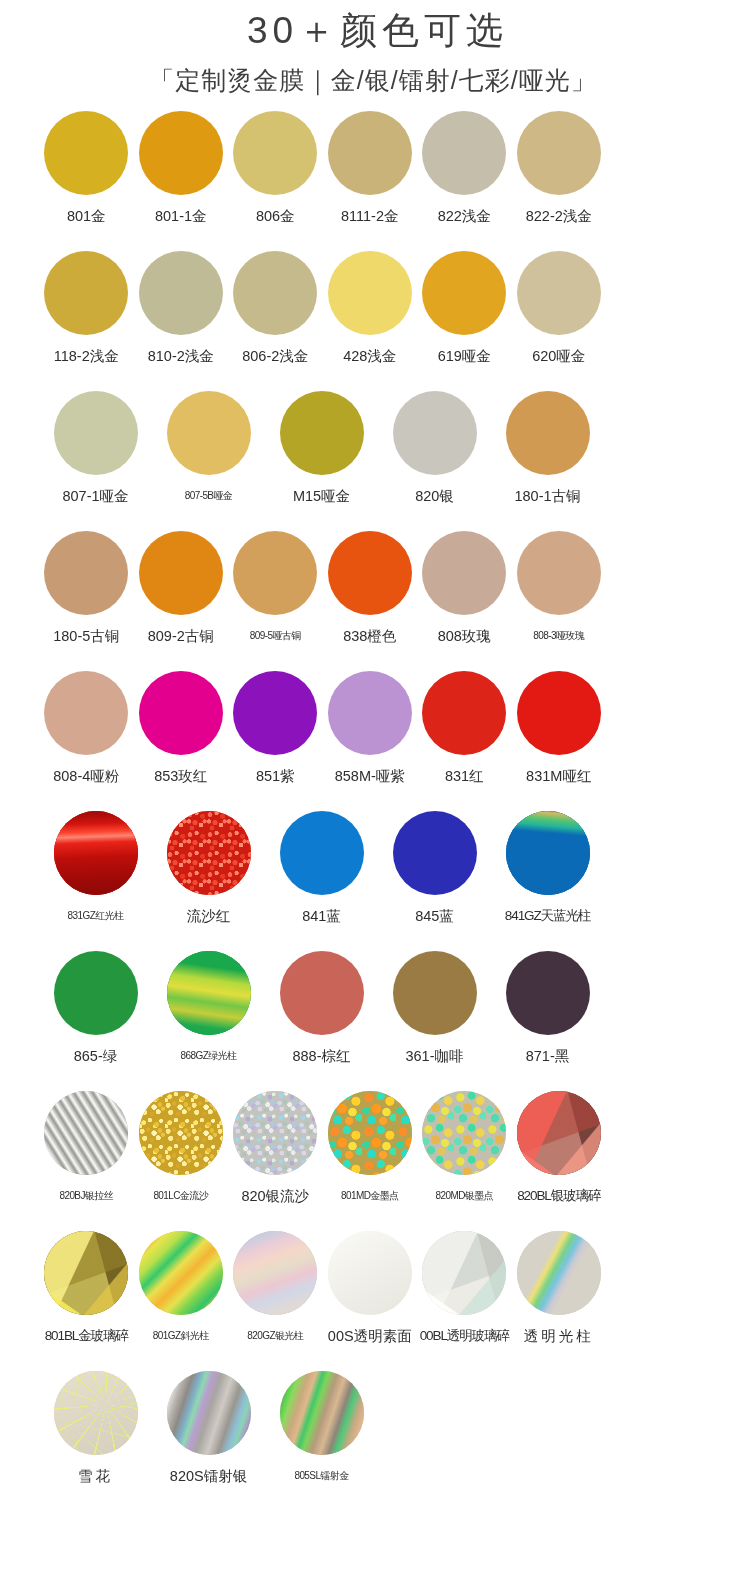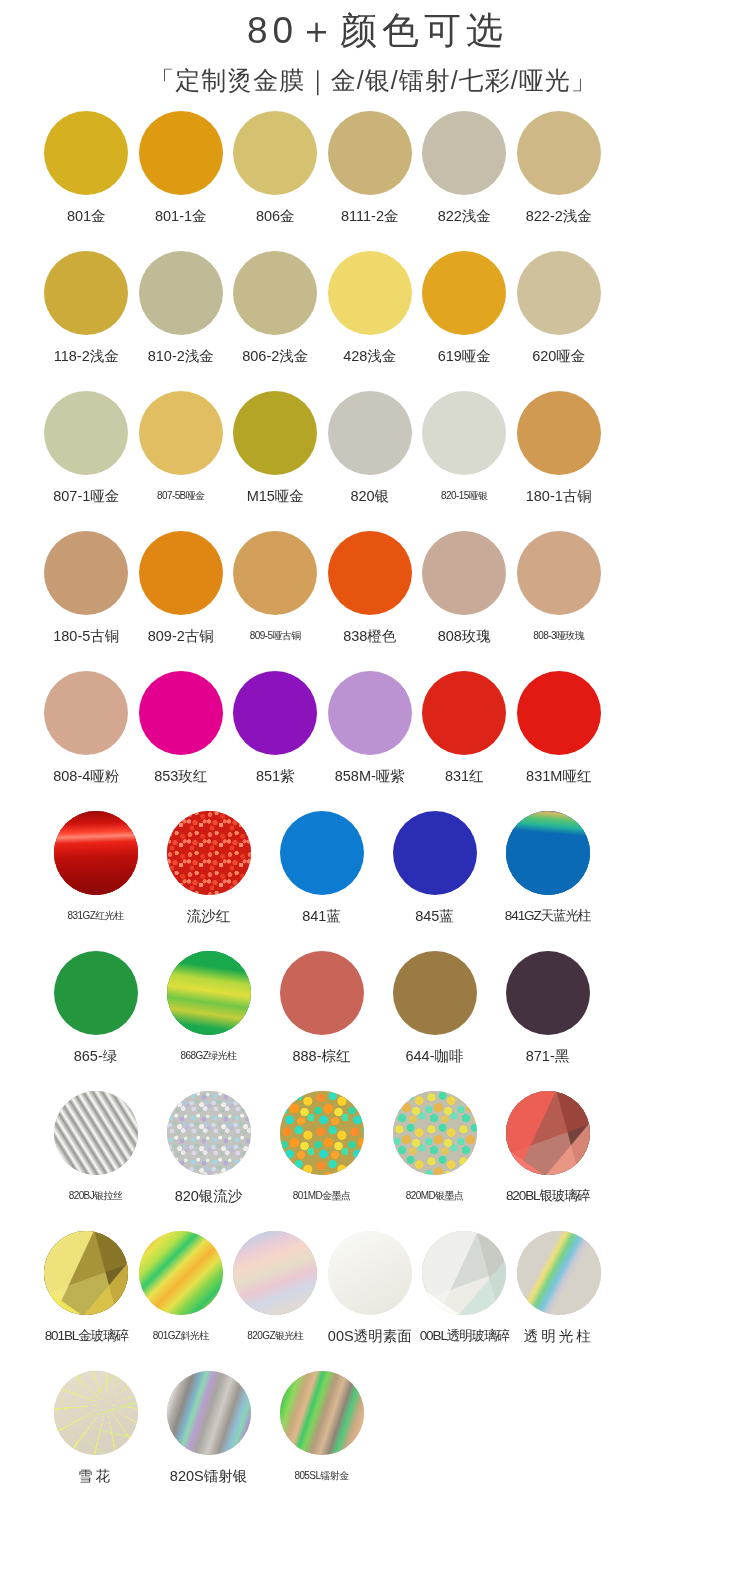--- a/index.html
+++ b/index.html
@@ -307,21 +307,21 @@
         rgba(235,35,24,1) 38%, rgba(190,14,10,1) 55%,
         rgba(160,10,8,1) 78%, rgba(140,8,6,1) 100%);
   }
 </style>
 </head>
 <body>
 
 <div id="page-root">
 
   <div id="header">
-    <h1 id="main-title">80＋颜色可选</h1>
+    <h1 id="main-title">30＋颜色可选</h1>
     <div id="sub-title">「定制烫金膜｜金/银/镭射/七彩/哑光」</div>
   </div>
 
   <div id="swatch-grid">
       <div class="swatch-row">
         <div class="swatch-cell">
           <div class="swatch-disc" style="background: rgb(213, 176, 33);"></div>
           <div class="swatch-label">801金</div>
         </div>
         <div class="swatch-cell">
@@ -382,24 +382,20 @@
         </div>
         <div class="swatch-cell">
           <div class="swatch-disc" style="background: rgb(181, 165, 39);"></div>
           <div class="swatch-label">M15哑金</div>
         </div>
         <div class="swatch-cell">
           <div class="swatch-disc" style="background: rgb(200, 198, 189);"></div>
           <div class="swatch-label">820银</div>
         </div>
         <div class="swatch-cell">
-          <div class="swatch-disc" style="background: rgb(216, 218, 207);"></div>
-          <div class="swatch-label tight">820-15哑银</div>
-        </div>
-        <div class="swatch-cell">
           <div class="swatch-disc" style="background: rgb(208, 154, 83);"></div>
           <div class="swatch-label">180-1古铜</div>
         </div>
       </div>
       <div class="swatch-row">
         <div class="swatch-cell">
           <div class="swatch-disc" style="background: rgb(199, 155, 116);"></div>
           <div class="swatch-label">180-5古铜</div>
         </div>
         <div class="swatch-cell">
@@ -487,35 +483,41 @@
             <div class="tex tex-rainbow-band-green"></div>
           </div>
           <div class="swatch-label tight">868GZ绿光柱</div>
         </div>
         <div class="swatch-cell">
           <div class="swatch-disc" style="background: rgb(201, 100, 89);"></div>
           <div class="swatch-label">888-棕红</div>
         </div>
         <div class="swatch-cell">
           <div class="swatch-disc" style="background: rgb(155, 123, 68);"></div>
-          <div class="swatch-label">644-咖啡</div>
+          <div class="swatch-label">361-咖啡</div>
         </div>
         <div class="swatch-cell">
           <div class="swatch-disc" style="background: rgb(69, 50, 64);"></div>
           <div class="swatch-label">871-黑</div>
         </div>
       </div>
       <div class="swatch-row">
         <div class="swatch-cell">
           <div class="swatch-disc" style="background: rgb(191, 191, 186);">
             <div class="tex tex-brushed-silver"></div>
           </div>
           <div class="swatch-label tight">820BJ银拉丝</div>
         </div>
         <div class="swatch-cell">
+          <div class="swatch-disc" style="background: rgb(201, 162, 39);">
+            <div class="tex tex-glitter-gold"></div>
+          </div>
+          <div class="swatch-label tight">801LC金流沙</div>
+        </div>
+        <div class="swatch-cell">
           <div class="swatch-disc" style="background: rgb(195, 195, 192);">
             <div class="tex tex-glitter-silver"></div>
           </div>
           <div class="swatch-label">820银流沙</div>
         </div>
         <div class="swatch-cell">
           <div class="swatch-disc" style="background: rgb(185, 162, 76);">
             <div class="tex tex-dots-gold"></div>
           </div>
           <div class="swatch-label tight">801MD金墨点</div>

